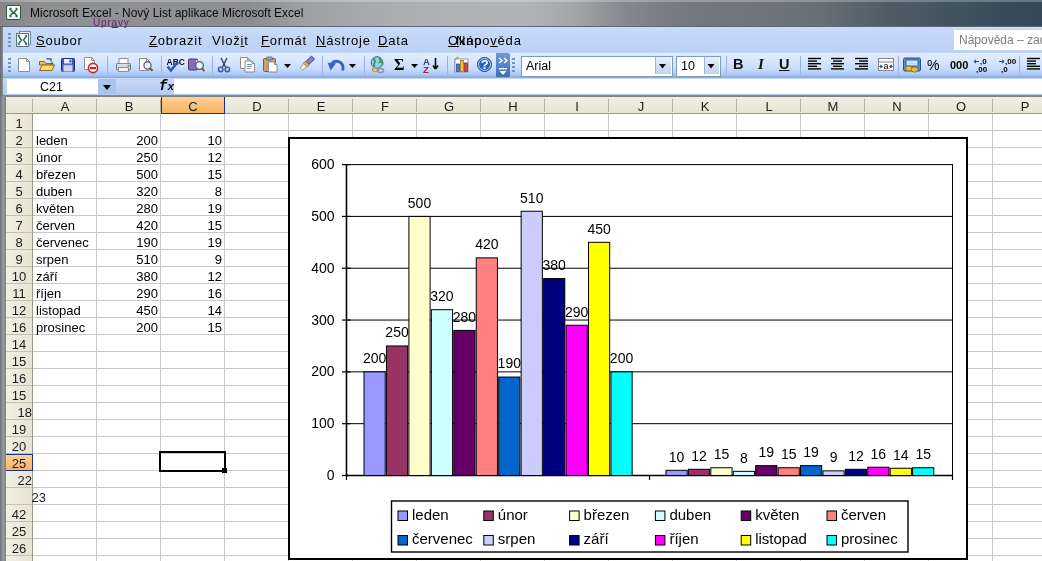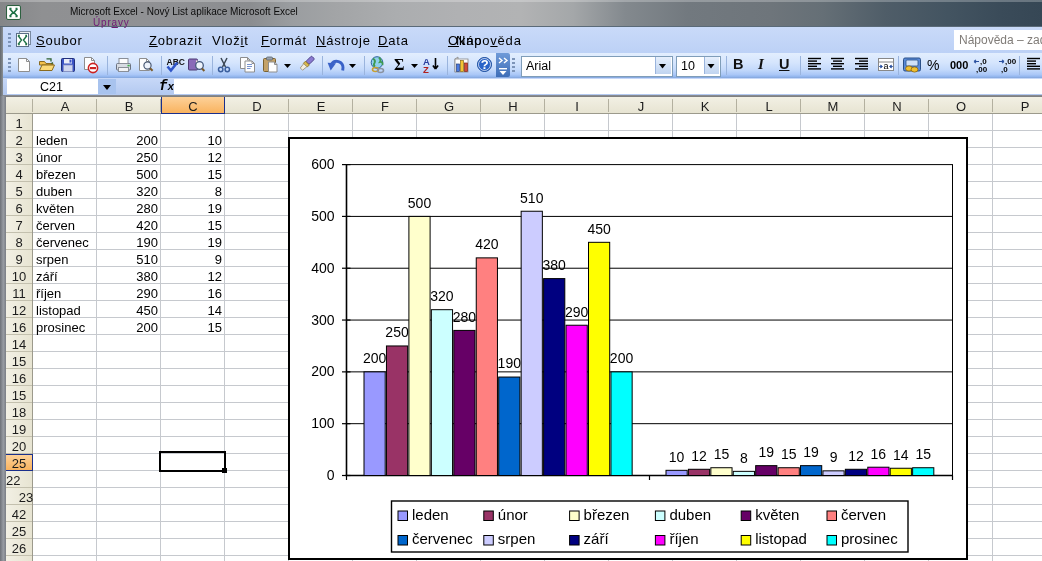--- a/index.html
+++ b/index.html
@@ -12,21 +12,21 @@
 <div style="left:0;top:0;width:1042px;height:26px;background:linear-gradient(to right,
  #848688 0%,#8f9092 4%,#909194 14%,#8b8d90 24%,#9a9da0 28%,#a2a4a6 32%,#abadaf 38%,
  #b0b1b3 44%,#b2b3b4 50%,#a4a7a9 55%,#83898e 60%,#72797f 66%,#6e757b 74%,#656f76 79%,
  #4f5d68 85%,#435461 91%,#3a4b59 96%,#364755 100%);"></div>
 <div style="left:0;top:0;width:1042px;height:2px;background:rgba(255,255,255,0.25);"></div>
 <svg style="left:6px;top:5px;" width="15" height="15" viewBox="0 0 15 15">
  <rect x="0.5" y="0.5" width="14" height="14" rx="1.5" fill="#f4f8f4" stroke="#2d6040"></rect>
  <rect x="2" y="2" width="11" height="11" fill="#fff"></rect>
  <path d="M3.5 3.5 L7 7.5 L3.5 11.5 M11.5 3.5 L8 7.5 L11.5 11.5 M3.5 3.5 h2 M9.5 3.5 h2 M3.5 11.5 h2 M9.5 11.5 h2" stroke="#1e7145" stroke-width="1.6" fill="none"></path>
 </svg>
-<span class="t" style="left:30px;top:6px;font-size:10px;color:#0c0c0c;margin-left:40px;">Microsoft Excel - Nový List aplikace Microsoft Excel</span>
+<span class="t" style="left:30px;top:6px;font-size:12px;color:#0c0c0c;">Microsoft Excel - Nový List aplikace Microsoft Excel</span>
 
 <div style="left:0;top:26px;width:1042px;height:27px;background:linear-gradient(#c9daf9,#bcd1f6);border-top:1px solid #5a6a78;box-sizing:border-box;"></div>
 <div style="left:0;top:27px;width:3px;height:69px;background:linear-gradient(to right,#63686d,#8a8f94);z-index:30;"></div>
 <div style="left:8px;top:33px;width:3px;height:14px;background-image:repeating-linear-gradient(to bottom,#7d94b8 0 2px,transparent 2px 4px);"></div>
 <svg style="left:15px;top:31px;" width="17" height="17" viewBox="0 0 17 17">
  <rect x="4.5" y="0.5" width="11" height="13" fill="#e9edf2" stroke="#7a8aa0"></rect>
  <rect x="1.5" y="2.5" width="12" height="13" fill="#fff" stroke="#5a6f88"></rect>
  <path d="M3 4.5 L6.5 9 L3 13.5 M12 4.5 L8.5 9 L12 13.5 M3 4.5 h1.8 M10.3 4.5 H12 M3 13.5 h1.8 M10.3 13.5 H12" stroke="#1e7145" stroke-width="1.4" fill="none"></path>
 </svg>
 <span class="t" style="left:36px;top:32.5px;font-size:13px;letter-spacing:0.8px;color:#000;"><u>S</u>oubor</span>
@@ -257,31 +257,31 @@
 <span class="t" style="left:6px;top:320px;width:26px;text-align:center;font-size:13px;color:#1c1c1c;">16</span>
 <div style="left:6px;top:351px;width:26px;height:1px;background:#c3c0ae;"></div>
 <span class="t" style="left:6px;top:337px;width:26px;text-align:center;font-size:13px;color:#1c1c1c;">14</span>
 <div style="left:6px;top:368px;width:26px;height:1px;background:#c3c0ae;"></div>
 <span class="t" style="left:6px;top:354px;width:26px;text-align:center;font-size:13px;color:#1c1c1c;">15</span>
 <div style="left:6px;top:385px;width:26px;height:1px;background:#c3c0ae;"></div>
 <span class="t" style="left:6px;top:371px;width:26px;text-align:center;font-size:13px;color:#1c1c1c;">16</span>
 <div style="left:6px;top:402px;width:26px;height:1px;background:#c3c0ae;"></div>
 <span class="t" style="left:6px;top:388px;width:26px;text-align:center;font-size:13px;color:#1c1c1c;">15</span>
 <div style="left:6px;top:419px;width:26px;height:1px;background:#c3c0ae;"></div>
-<span class="t" style="left:6px;top:405px;width:26px;text-align:center;font-size:13px;color:#1c1c1c;">18</span>
+<span class="t" style="left:6px;top:405px;width:26px;text-align:right;font-size:13px;color:#1c1c1c;">18</span>
 <div style="left:6px;top:436px;width:26px;height:1px;background:#c3c0ae;"></div>
 <span class="t" style="left:6px;top:422px;width:26px;text-align:center;font-size:13px;color:#1c1c1c;">19</span>
 <div style="left:6px;top:453px;width:26px;height:1px;background:#c3c0ae;"></div>
 <span class="t" style="left:6px;top:439px;width:26px;text-align:center;font-size:13px;color:#1c1c1c;">20</span>
 <div style="left:6px;top:454px;width:27px;height:17px;background:linear-gradient(#fdd199,#f9b35f);border:1px solid #1a2f8c;border-left:none;box-sizing:border-box;"></div>
 <span class="t" style="left:6px;top:456px;width:26px;text-align:center;font-size:13px;color:#1c1c1c;">25</span>
 <div style="left:6px;top:487px;width:26px;height:1px;background:#c3c0ae;"></div>
-<span class="t" style="left:6px;top:473px;width:26px;text-align:left;font-size:13px;color:#1c1c1c;">22</span>
+<span class="t" style="left:6px;top:473px;width:26px;text-align:right;font-size:13px;color:#1c1c1c;">22</span>
 <div style="left:6px;top:504px;width:26px;height:1px;background:#c3c0ae;"></div>
-<span class="t" style="left:6px;top:490px;width:40px;text-align:center;font-size:13px;color:#1c1c1c;">23</span>
+<span class="t" style="left:6px;top:490px;width:40px;text-align:right;font-size:13px;color:#1c1c1c;">23</span>
 <div style="left:6px;top:521px;width:26px;height:1px;background:#c3c0ae;"></div>
 <span class="t" style="left:6px;top:507px;width:26px;text-align:center;font-size:13px;color:#1c1c1c;">42</span>
 <div style="left:6px;top:538px;width:26px;height:1px;background:#c3c0ae;"></div>
 <span class="t" style="left:6px;top:524px;width:26px;text-align:center;font-size:13px;color:#1c1c1c;">25</span>
 <div style="left:6px;top:555px;width:26px;height:1px;background:#c3c0ae;"></div>
 <span class="t" style="left:6px;top:541px;width:26px;text-align:center;font-size:13px;color:#1c1c1c;">26</span>
 
 <span class="t" style="left:6px;top:558px;width:26px;text-align:center;font-size:13px;color:#1c1c1c;">27</span>
 <span class="t" style="left:36px;top:133px;font-size:13px;color:#000;">leden</span>
 <span class="t" style="left:97px;top:133px;width:61px;text-align:right;font-size:13px;color:#000;">200</span>

